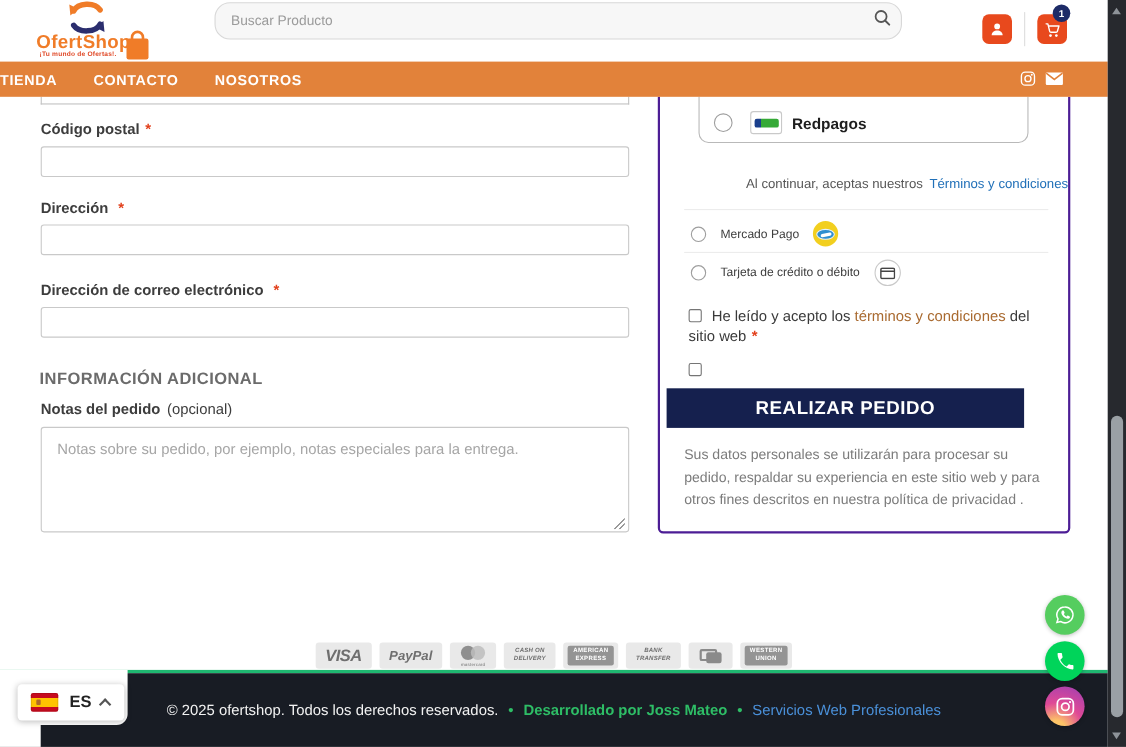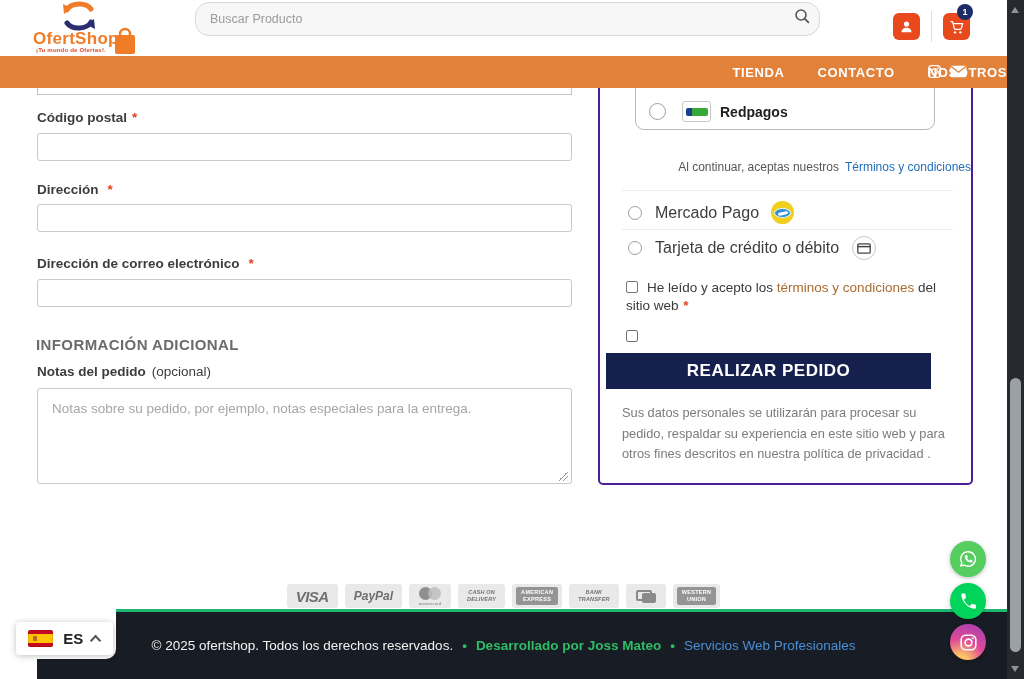--- a/index.html
+++ b/index.html
@@ -17,21 +17,21 @@
   .search-input { width:100%; height:100%; border:1px solid #d8d8d8; border-radius:14px; background:#f7f7f7; padding:0 34px 0 14px; font-size:12.5px; color:#444; font-family:"Liberation Sans", sans-serif; outline:none; }
   .search-input::placeholder { color:#9b9b9b; }
   .search-icon { position:absolute; right:10px; top:6px; }
   .hdr-btn { position:absolute; top:13px; width:27px; height:27px; background:#e8491d; border-radius:6px; display:flex; align-items:center; justify-content:center; }
   .hdr-account { left:893px; }
   .hdr-cart { left:943px; }
   .hdr-divider { position:absolute; left:931px; top:11px; width:1px; height:31px; background:#ddd; }
   .cart-badge { position:absolute; left:957px; top:4px; width:16px; height:16px; background:#1d2b67; border-radius:50%; color:#fff; font-size:9px; font-weight:700; display:flex; align-items:center; justify-content:center; z-index:6; }
 
   
-  .nav { position:absolute; left:0; top:56px; width:1007px; height:32px; background:#e2823a; display:flex; align-items:center; justify-content:flex-end; gap:33px; z-index:5; }
+  .nav { position:absolute; left:0; top:56px; width:1007px; height:32px; background:#e2823a; display:flex; align-items:center; justify-content:flex-start; gap:33px; z-index:5; }
   .nav a { color:#fff; font-size:13px; font-weight:700; letter-spacing:.6px; text-decoration:none; }
   .nav-icons { position:absolute; right:40px; top:8px; display:flex; gap:8px; align-items:center; }
 
   
   .content { position:absolute; left:0; top:88px; width:1007px; height:522px; background:#fff; overflow:hidden; }
   .cut-input { position:absolute; left:37px; top:-3px; width:535px; height:10px; border:1px solid #c2c2c2; border-top:none; background:#fff; }
   .f-label { position:absolute; left:37px; font-size:13.5px; font-weight:600; color:#3d3d3d; }
   .req { color:#e2401c; font-weight:700; margin-left:5px; }
   .f-input { position:absolute; left:37px; width:535px; height:28px; border:1px solid #c9c9c9; border-radius:3px; background:#fff; padding:0 10px; font-size:13px; color:#333; outline:none; font-family:"Liberation Sans", sans-serif; }
   .add-heading { position:absolute; left:36px; top:248px; font-size:15px; font-weight:700; color:#6b6b6b; letter-spacing:.4px; }
@@ -48,21 +48,21 @@
   .radio { display:inline-block; border:1.5px solid #9e9e9e; border-radius:50%; background:#fff; }
   .rp-radio { position:absolute; left:13px; top:38px; width:17px; height:17px; }
   .rp-logo { position:absolute; left:46px; top:36px; width:29px; height:21px; border:1px solid #c9c9c9; border-radius:3px; background:#fff; display:flex; align-items:center; justify-content:center; }
   .rp-logo-bar { width:22px; height:8px; border-radius:2px; background:linear-gradient(90deg,#1a3e8c 0 26%, #35a936 26% 100%); }
   .rp-label { position:absolute; left:84px; top:39px; font-size:14px; font-weight:700; color:#1e1e1e; }
   .terms-line { position:absolute; left:0; top:100px; width:100%; text-align:right; font-size:12px; color:#565656; }
   .terms-link { color:#2170b8; margin-left:6px; cursor:pointer; }
   .p-divider { position:absolute; left:22px; width:331px; height:1px; background:#ececec; }
   .pay-row { position:absolute; left:28px; display:flex; align-items:center; gap:9px; }
   .pay-row .radio { width:14px; height:14px; }
-  .pay-label { font-size:16px; color:#3d3d3d; margin-left:4px; }
+  .pay-label { font-size:11px; color:#3d3d3d; margin-left:4px; }
   .mp-icon { width:23px; height:23px; border-radius:50%; background:#f2cf1f; display:flex; align-items:center; justify-content:center; margin-left:3px; }
   .mp-inner { width:17px; height:10px; border-radius:50%; background:#2f8fd0; border:1px solid #e9f2f8; position:relative; overflow:hidden; }
   .mp-inner::after { content:""; position:absolute; left:3px; top:3px; width:10px; height:3px; background:#fff; border-radius:2px; transform:rotate(-12deg); }
   .card-icon-circle { width:24px; height:24px; border:1.5px solid #c9c9c9; border-radius:50%; display:flex; align-items:center; justify-content:center; margin-left:4px; }
   .chk-row { position:absolute; left:26px; font-size:13.5px; color:#3a3a3a; line-height:1.35; }
   .chk { display:inline-block; width:12px; height:12px; border:1px solid #757575; border-radius:2px; background:#fff; vertical-align:-1px; margin-right:9px; }
   .accept-link { color:#a96a30; }
   .place-order { position:absolute; left:6px; top:293px; width:325px; height:36px; background:#15204e; color:#fff; border:none; font-size:17px; font-weight:700; letter-spacing:.5px; font-family:"Liberation Sans", sans-serif; cursor:pointer; }
   .privacy { position:absolute; left:22px; top:343px; width:334px; font-size:12.8px; color:#7b7b7b; line-height:1.62; }
 

